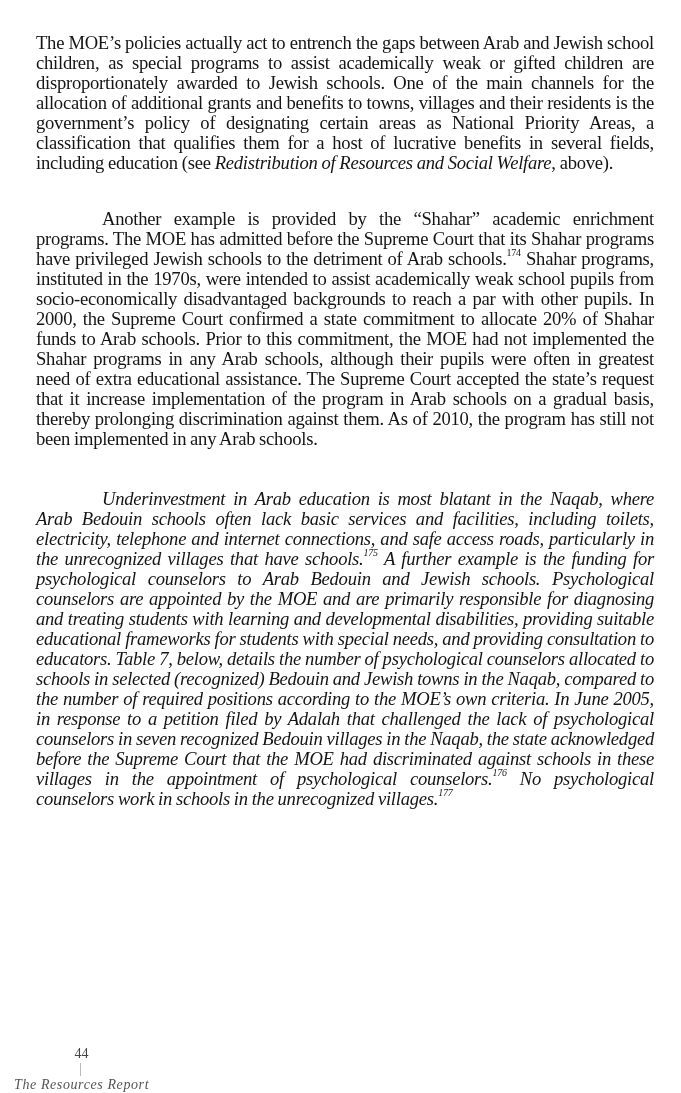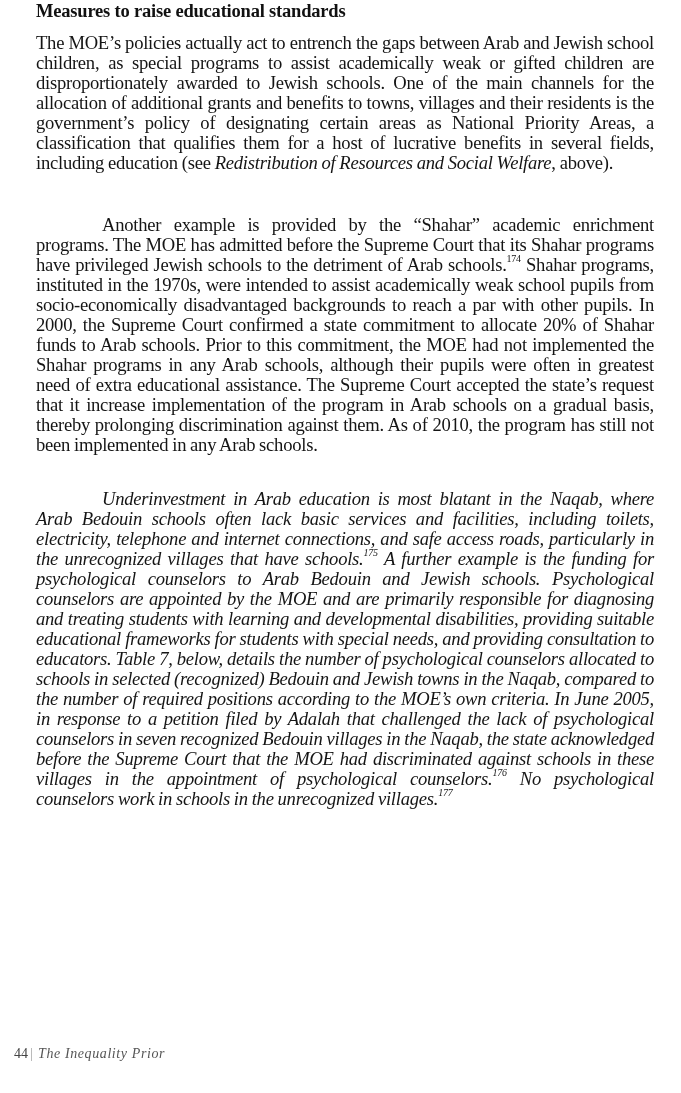--- a/index.html
+++ b/index.html
@@ -38,39 +38,40 @@
       width: 618px;
       font-size: 18.6px;
       line-height: 20px;
       text-align: justify;
       letter-spacing: -0.25px;
       word-spacing: -0.5px;
       color: #151515;
       margin: 0;
     }
     .p1 { top: 33px; }
-    .p2 { top: 215px; text-indent: 66px; }
+    .p2 { top: 209px; text-indent: 66px; }
     .p3 { top: 489px; text-indent: 66px; font-style: italic; }
     .body-text i { font-style: italic; }
     sup {
       font-size: 10px;
       line-height: 0;
       vertical-align: super;
       position: relative;
       top: -2px;
     }
     .footer {
       position: absolute;
       left: 14px;
       top: 1045px;
       font-size: 14px;
       line-height: 18px;
       color: #555;
       display: flex;
       align-items: center;
+      flex-direction: column;
     }
     .page-number {
       color: #444;
       font-size: 14px;
     }
     .footer-divider {
       display: inline-block;
       width: 1px;
       height: 13px;
       background: #bbbbbb;
@@ -79,24 +80,23 @@
     .footer-title {
       font-style: italic;
       letter-spacing: 0.6px;
       color: #555;
     }
   </style>
 </head>
 <body>
 
 <div class="page">
-  <div class="heading">Measures to raise educational standards</div>
 
   <p class="body-text p1"><span>The MOE’s policies actually act to entrench the gaps between Arab and Jewish school children, as special programs to assist academically weak or gifted children are disproportionately awarded to Jewish schools. One of the main channels for the allocation of additional grants and benefits to towns, villages and their residents is the government’s policy of designating certain areas as National Priority Areas, a classification that qualifies them for a host of lucrative benefits in several fields, including education (see </span><i>Redistribution of Resources and Social Welfare</i><span>, above).</span></p>
   <p class="body-text p2"><span>Another example is provided by the “Shahar” academic enrichment programs. The MOE has admitted before the Supreme Court that its Shahar programs have privileged Jewish schools to the detriment of Arab schools.</span><sup>174</sup><span> Shahar programs, instituted in the 1970s, were intended to assist academically weak school pupils from socio-economically disadvantaged backgrounds to reach a par with other pupils. In 2000, the Supreme Court confirmed a state commitment to allocate 20% of Shahar funds to Arab schools. Prior to this commitment, the MOE had not implemented the Shahar programs in any Arab schools, although their pupils were often in greatest need of extra educational assistance. The Supreme Court accepted the state’s request that it increase implementation of the program in Arab schools on a gradual basis, thereby prolonging discrimination against them. As of 2010, the program has still not been implemented in any Arab schools.</span></p>
   <p class="body-text p3"><span>Underinvestment in Arab education is most blatant in the Naqab, where Arab Bedouin schools often lack basic services and facilities, including toilets, electricity, telephone and internet connections, and safe access roads, particularly in the unrecognized villages that have schools.</span><sup>175</sup><span> A further example is the funding for psychological counselors to Arab Bedouin and Jewish schools. Psychological counselors are appointed by the MOE and are primarily responsible for diagnosing and treating students with learning and developmental disabilities, providing suitable educational frameworks for students with special needs, and providing consultation to educators. Table 7, below, details the number of psychological counselors allocated to schools in selected (recognized) Bedouin and Jewish towns in the Naqab, compared to the number of required positions according to the MOE’s own criteria. In June 2005, in response to a petition filed by Adalah that challenged the lack of psychological counselors in seven recognized Bedouin villages in the Naqab, the state acknowledged before the Supreme Court that the MOE had discriminated against schools in these villages in the appointment of psychological counselors.</span><sup>176</sup><span> No psychological counselors work in schools in the unrecognized villages.</span><sup>177</sup></p>
 
   <div class="footer">
     <span class="page-number">44</span>
     <span class="footer-divider"></span>
-    <span class="footer-title">The Inequality Prior</span>
+    <span class="footer-title">The Resources Report</span>
   </div>
 </div>
 
 </body></html>

